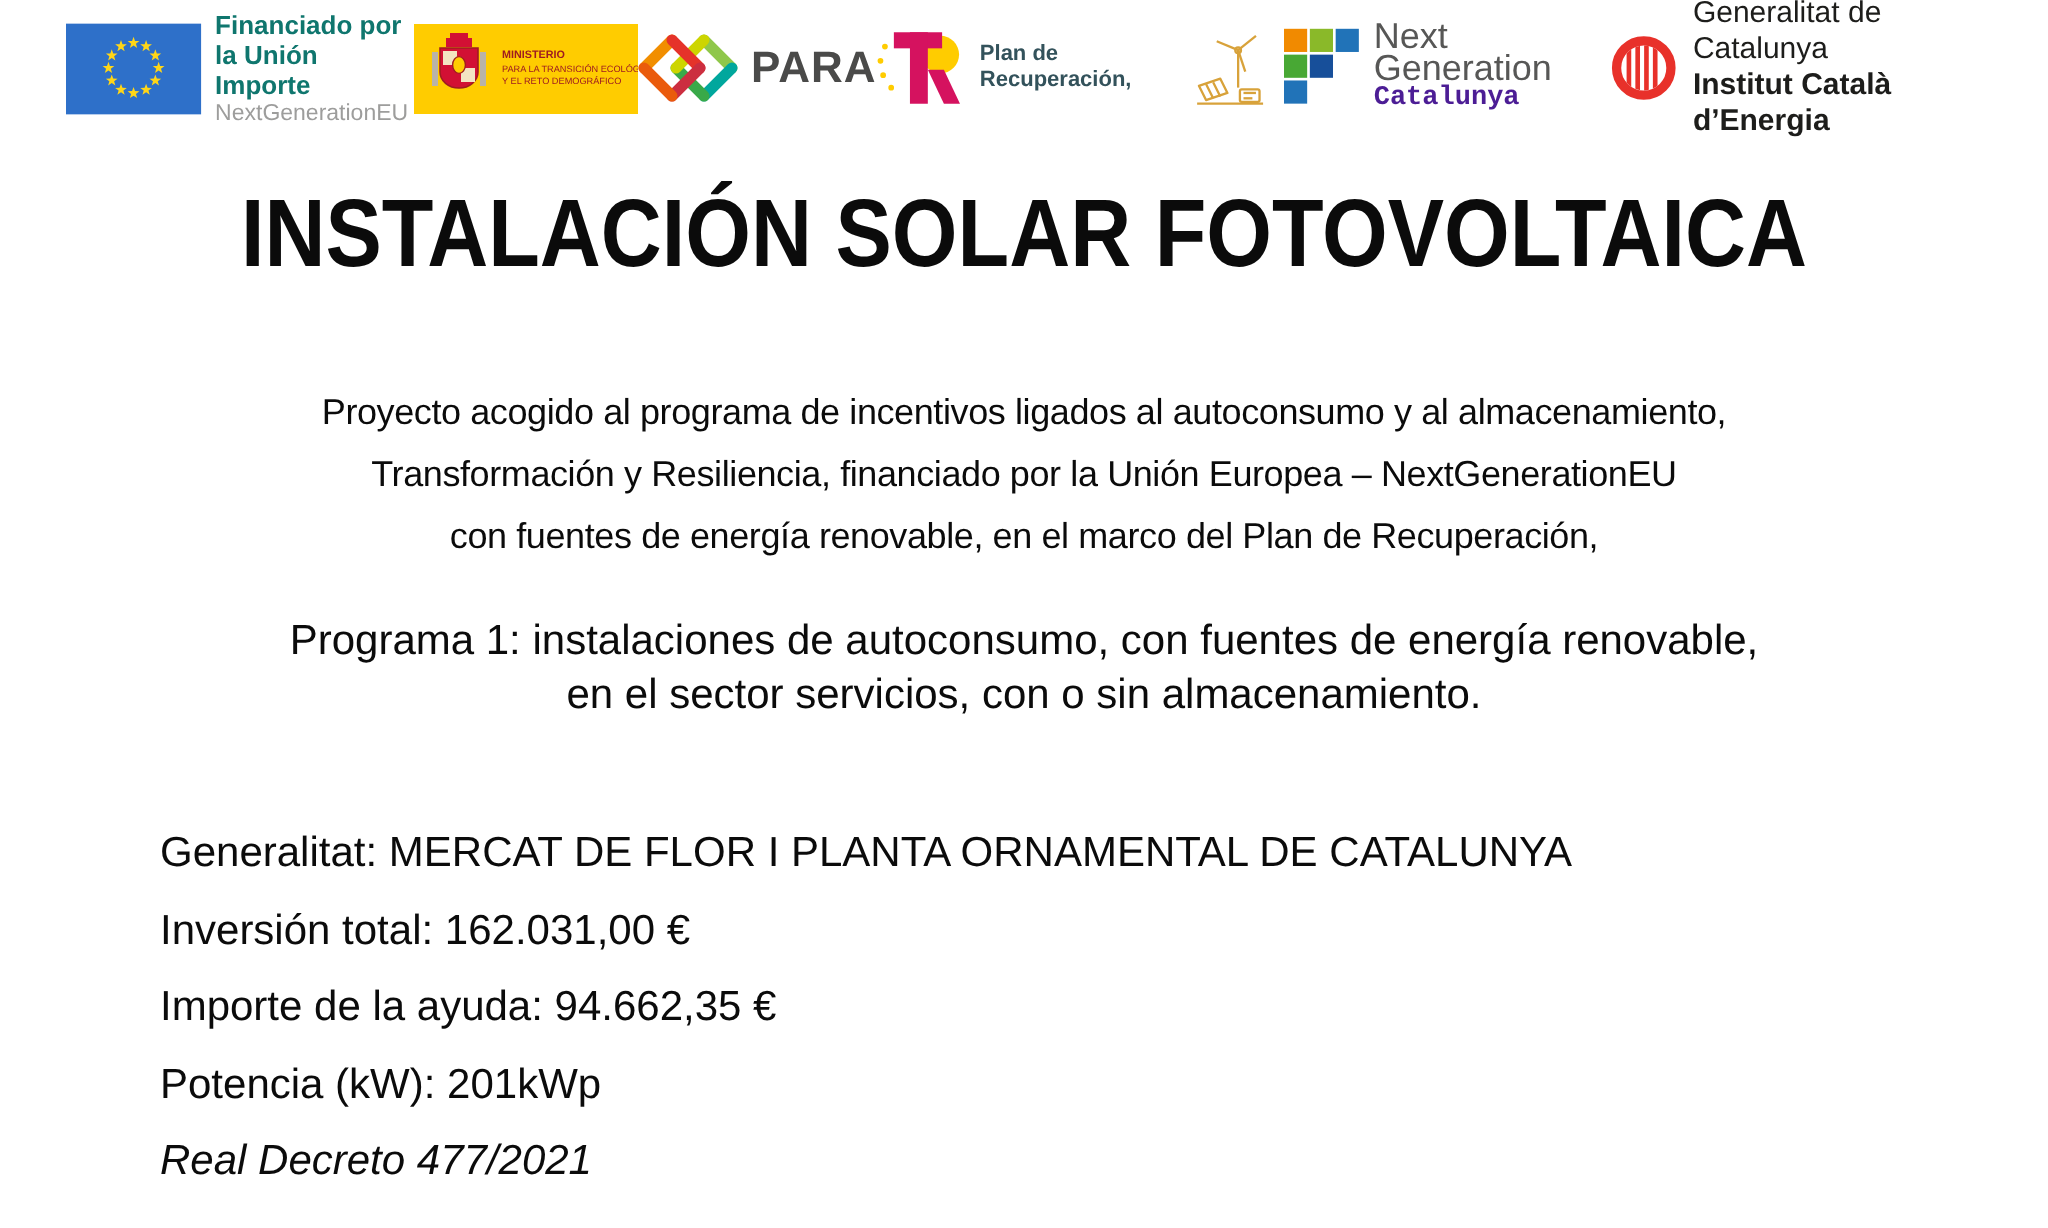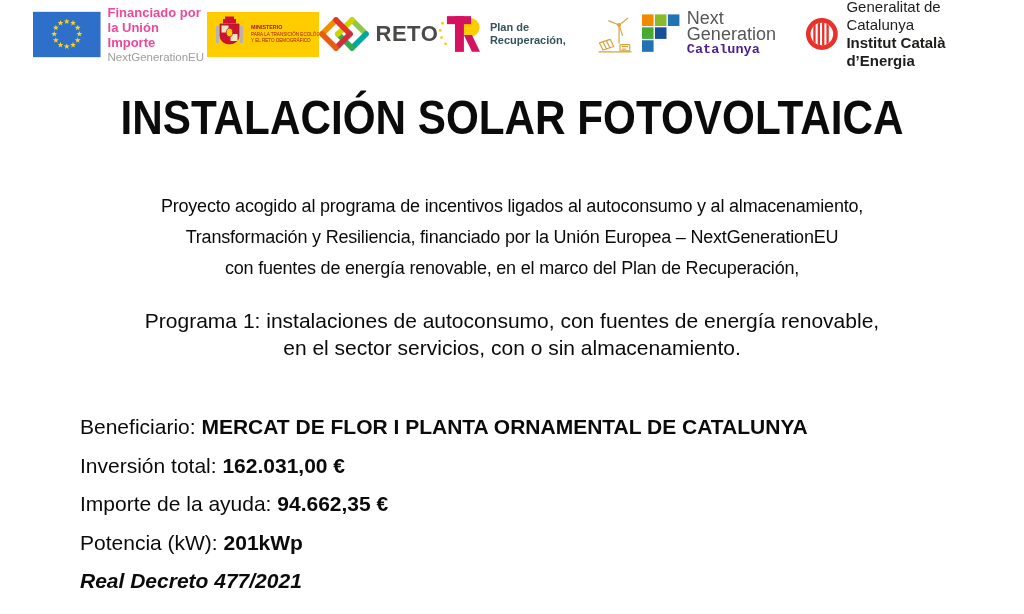--- a/index.html
+++ b/index.html
@@ -5,21 +5,21 @@
   * { margin:0; padding:0; box-sizing:border-box; }
   html,body { width:1024px; height:614px; background:#ffffff; overflow:hidden; }
   body { font-family:"Liberation Sans", sans-serif; color:#000; position:relative; }
   .page { position:absolute; inset:0; background:#fff; }
 
   
   .logo-strip { position:absolute; top:8px; left:33px; right:24px; height:52px;
                 display:flex; justify-content:space-between; align-items:center; }
   .logo { display:flex; align-items:center; gap:7px; }
   .eu-text { display:flex; flex-direction:column; line-height:15px; }
-  .eu-text .b { font-weight:700; color:#ec4899; font-size:13px; }
+  .eu-text .b { font-weight:700; color:#0f766e; font-size:13px; }
   .eu-text .g { color:#9d9d9c; font-size:11.5px; line-height:14px; }
   svg text { font-family:"Liberation Sans", sans-serif; }
   .idae-label { font-weight:700; color:#4a4a49; font-size:22px; letter-spacing:0.5px; }
   .plan-text { display:flex; flex-direction:column; align-items:center; line-height:13px; }
   .plan-text span { font-weight:700; color:#33525b; font-size:11px; }
   .ngc-text { display:flex; flex-direction:column; line-height:16px; }
   .ngc-text .g { color:#575756; font-size:18px; }
   .ngc-text .b { color:#4c1d95; font-weight:700; font-size:13.5px;font-family:Liberation Mono, monospace; }
   .gen-text { display:flex; flex-direction:column; line-height:18px; }
   .gen-text .r1 { color:#1d1d1b; font-size:15px; }
@@ -30,22 +30,22 @@
            font-size:48px; font-weight:700; color:#0b0b0b;
            transform:scaleX(0.88); transform-origin:50% 50%; white-space:nowrap; }
   .intro { position:absolute; top:191px; width:100%; text-align:center;
            font-size:18px; line-height:31px; letter-spacing:-0.2px; color:#0b0b0b; }
   .intro span { display:block; white-space:nowrap; }
   .programa { position:absolute; top:307px; width:100%; text-align:center;
               font-size:21px; line-height:27px; color:#0b0b0b; }
   .programa span { display:block; white-space:nowrap; }
   .details { position:absolute; top:408px; left:80px; font-size:21px; color:#0b0b0b; }
   .detail-row { line-height:38.5px; white-space:nowrap; }
-  .detail-row .val { font-weight:700; }
-  .decree { line-height:38.5px; font-weight:700; font-style:italic; white-space:nowrap; }
+  .detail-row .val { font-weight:400; }
+  .decree { line-height:38.5px; font-weight:400; font-style:italic; white-space:nowrap; }
 </style>
 </head>
 <body>
 
 <div class="page">
 
   <div class="logo-strip">
 
     <div class="logo">
       <svg width="70" height="47" viewBox="0 0 70 47">
@@ -98,21 +98,21 @@
           <path d="M33 9 L47 23" stroke="#8fc74a"></path>
           <path d="M47 23 L33 37" stroke="#00a79d"></path>
           <path d="M33 37 L19 23" stroke="#39a949"></path>
           <path d="M19 23 L33 9" stroke="#cdd500"></path>
           <path d="M3 23 L17 9" stroke="#f18e00"></path>
           <path d="M17 9 L31 23" stroke="#e5332a"></path>
           <path d="M31 23 L17 37" stroke="#cc2e40"></path>
           <path d="M17 37 L3 23" stroke="#ea5b0c"></path>
         </g>
       </svg>
-      <span class="idae-label">RETO</span>
+      <span class="idae-label">PARA</span>
     </div>
 
     <div class="logo">
       <svg width="50" height="48" viewBox="0 0 50 48">
         <circle cx="5" cy="12" r="1.6" fill="#ffcc00"></circle>
         <circle cx="2.5" cy="20" r="1.6" fill="#ffcc00"></circle>
         <circle cx="4" cy="28" r="1.6" fill="#ffcc00"></circle>
         <circle cx="8.5" cy="35" r="1.6" fill="#ffcc00"></circle>
         <circle cx="36" cy="16.5" r="10.5" fill="#ffcc00"></circle>
         <rect x="10" y="4" width="27" height="9" fill="#d5125f"></rect>
@@ -186,21 +186,21 @@
     <span>con fuentes de energía renovable, en el marco del Plan de Recuperación,</span>
   </div>
 
   <div class="programa">
     <span>Programa 1: instalaciones de autoconsumo, con fuentes de energía renovable,</span>
     <span>en el sector servicios, con o sin almacenamiento.</span>
   </div>
 
   <div class="details">
     <div class="detail-row">
-      <span class="lbl">Beneficiario: </span><span class="val">MERCAT DE FLOR I PLANTA ORNAMENTAL DE CATALUNYA</span>
+      <span class="lbl">Generalitat: </span><span class="val">MERCAT DE FLOR I PLANTA ORNAMENTAL DE CATALUNYA</span>
     </div>
     <div class="detail-row">
       <span class="lbl">Inversión total: </span><span class="val">162.031,00 €</span>
     </div>
     <div class="detail-row">
       <span class="lbl">Importe de la ayuda: </span><span class="val">94.662,35 €</span>
     </div>
     <div class="detail-row">
       <span class="lbl">Potencia (kW): </span><span class="val">201kWp</span>
     </div>

